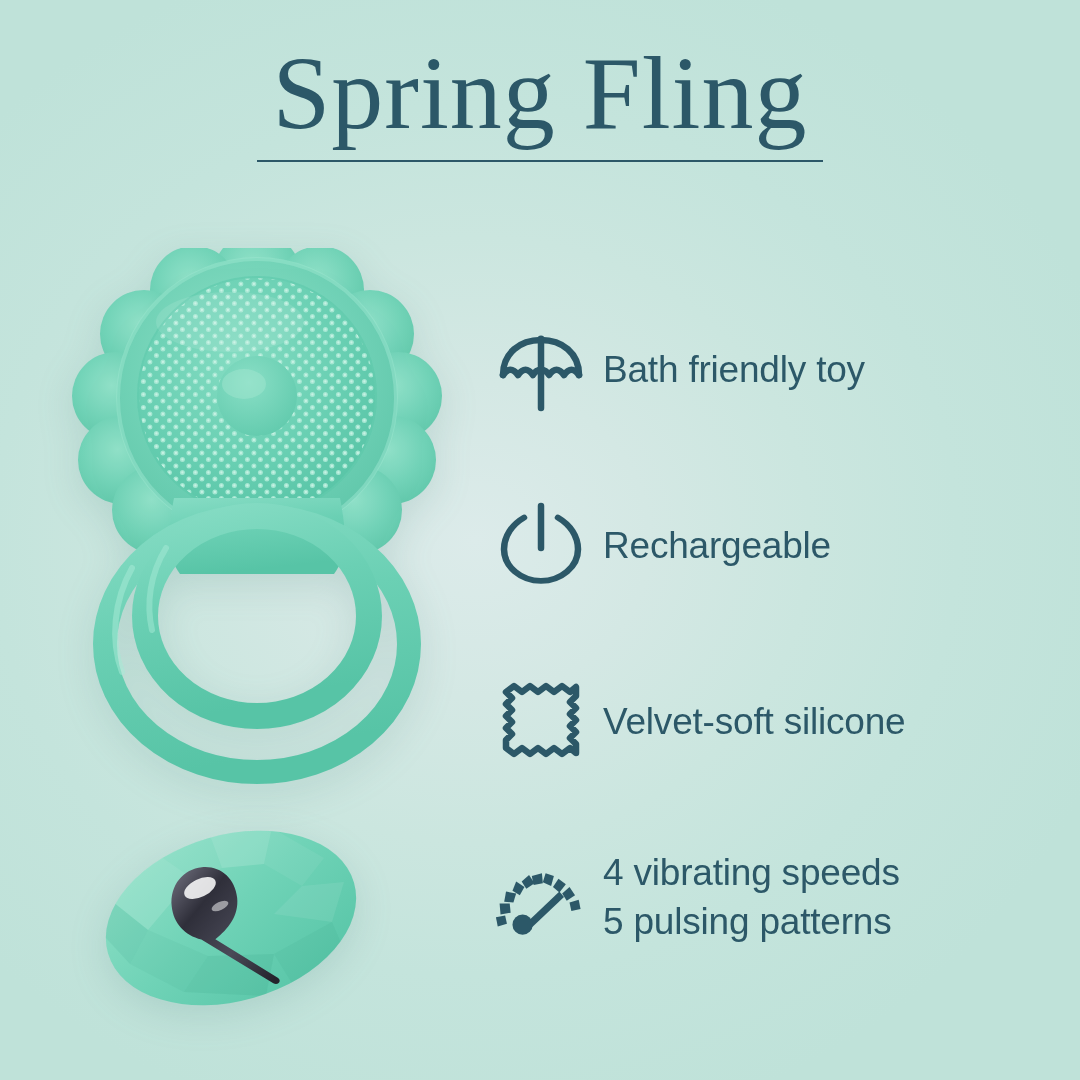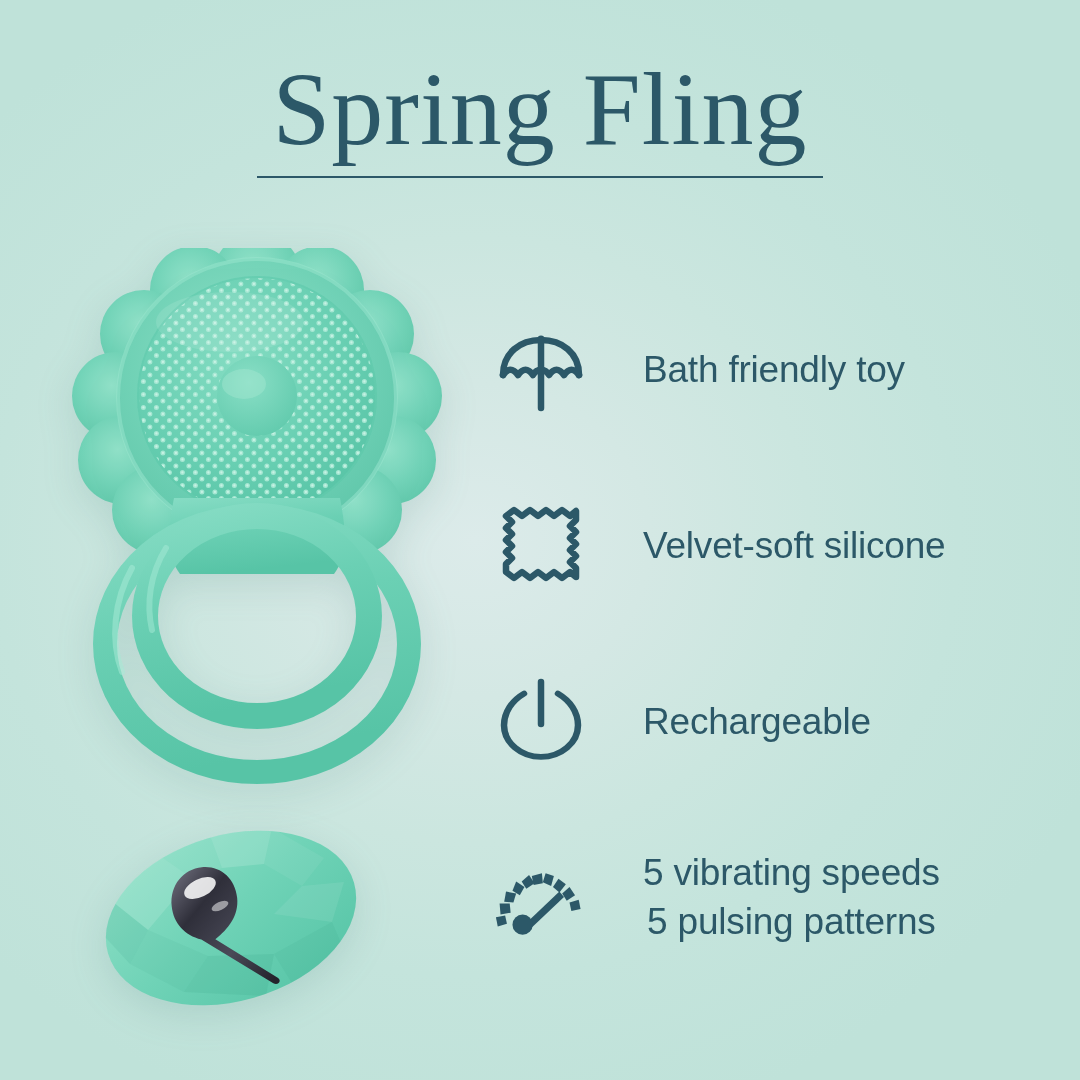--- a/index.html
+++ b/index.html
@@ -19,21 +19,21 @@
         #d4e8e4 26%,
         #cbe6df 50%,
         #c4e4dc 72%,
         #bfe2d9 100%);
   }
 
   
   #title-block {
     position: absolute;
     left: 0; right: 0;
-    top: 56px;
+    top: 40px;
     text-align: center;
   }
   #product-title {
     font-family: "Liberation Serif", "DejaVu Serif", serif;
     font-size: 104px;
     line-height: 1.02;
     color: #2c5868;
     letter-spacing: 1px;
     font-weight: 400;
     margin: 0;
@@ -49,23 +49,22 @@
   
   #feature-list {
     position: absolute;
     left: 495px;
     top: 282px;
     width: 560px;
   }
   .feature-row {
     display: flex;
     align-items: center;
-    gap: 56px;
+    gap: 16px;
     height: 176px;
-    text-align: center;
   }
   .feature-icon {
     flex: 0 0 92px;
     width: 92px;
     height: 92px;
     display: flex;
     align-items: center;
     justify-content: center;
   }
   .feature-text {
@@ -247,41 +246,41 @@
         </svg>
       </div>
       <div class="feature-text">
         <span class="line">Bath friendly toy</span>
       </div>
     </div>
 
     <div class="feature-row">
       <div class="feature-icon">
         <svg viewBox="0 0 92 92" width="92" height="92" fill="none" stroke="#2c5868" stroke-width="6.5" stroke-linecap="round" stroke-linejoin="round">
+          <path d="M29,20 C17,28 9,41 9,56 C9,76 26,92 46,92 C66,92 83,76 83,56
+                   C83,41 75,28 63,20" transform="translate(0,-8) scale(1,0.88) translate(0,9)"></path>
+          <path d="M46,6 L46,48"></path>
+        </svg>
+      </div>
+      <div class="feature-text">
+        <span class="line">Rechargeable</span>
+      </div>
+    </div>
+
+    <div class="feature-row">
+      <div class="feature-icon">
+        <svg viewBox="0 0 92 92" width="92" height="92" fill="none" stroke="#2c5868" stroke-width="6.5" stroke-linecap="round" stroke-linejoin="round">
           <path d="M11,16 L19,10 L27,16 L35,10 L43,16 L51,10 L59,16 L67,10 L75,16 L81,11
                    L81,20 L75,26 L81,32 L75,38 L81,44 L75,50 L81,56 L75,62 L81,68 L81,77
                    L75,72 L67,78 L59,72 L51,78 L43,72 L35,78 L27,72 L19,78 L11,72 L11,64
                    L17,58 L11,52 L17,46 L11,40 L17,34 L11,28 L17,22 L11,16 Z"></path>
         </svg>
       </div>
       <div class="feature-text">
         <span class="line">Velvet-soft silicone</span>
-      </div>
-    </div>
-
-    <div class="feature-row">
-      <div class="feature-icon">
-        <svg viewBox="0 0 92 92" width="92" height="92" fill="none" stroke="#2c5868" stroke-width="6.5" stroke-linecap="round" stroke-linejoin="round">
-          <path d="M29,20 C17,28 9,41 9,56 C9,76 26,92 46,92 C66,92 83,76 83,56
-                   C83,41 75,28 63,20" transform="translate(0,-8) scale(1,0.88) translate(0,9)"></path>
-          <path d="M46,6 L46,48"></path>
-        </svg>
-      </div>
-      <div class="feature-text">
-        <span class="line">Rechargeable</span>
       </div>
     </div>
 
     <div class="feature-row">
       <div class="feature-icon">
         <svg viewBox="0 0 100 78" width="100" height="78" fill="#2c5868">
           <g>
 
             <polygon points="1,60 11,58 13,67 3,70"></polygon>
             <polygon points="5,45 16,45 17,55 6,57"></polygon>
@@ -293,19 +292,19 @@
             <polygon points="77,24 70,33 63,27 69,18"></polygon>
             <polygon points="87,36 78,42 73,34 81,27"></polygon>
             <polygon points="93,51 83,53 81,44 91,41"></polygon>
           </g>
 
           <path d="M30,70 L70,32 L75,38 L36,75 Z"></path>
           <circle cx="30" cy="68" r="11"></circle>
         </svg>
       </div>
       <div class="feature-text">
-        <span class="line">5 vibrating speeds</span>
+        <span class="line">4 vibrating speeds</span>
         <span class="line">5 pulsing patterns</span>
       </div>
     </div>
 
   </div>
 </div>
 
 </body></html>

